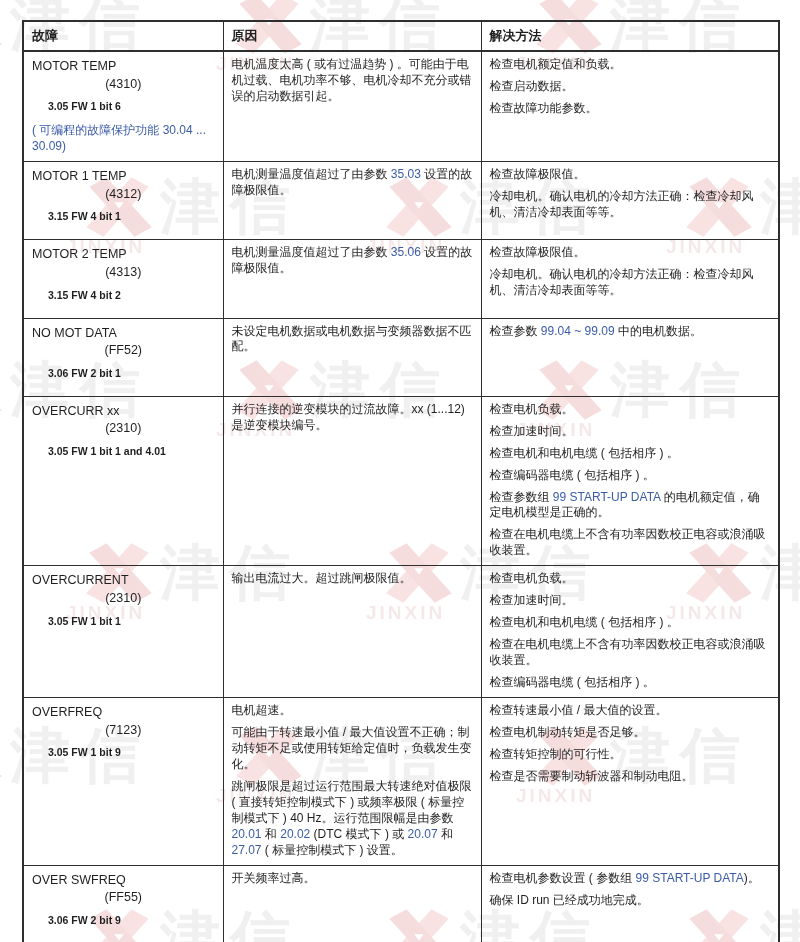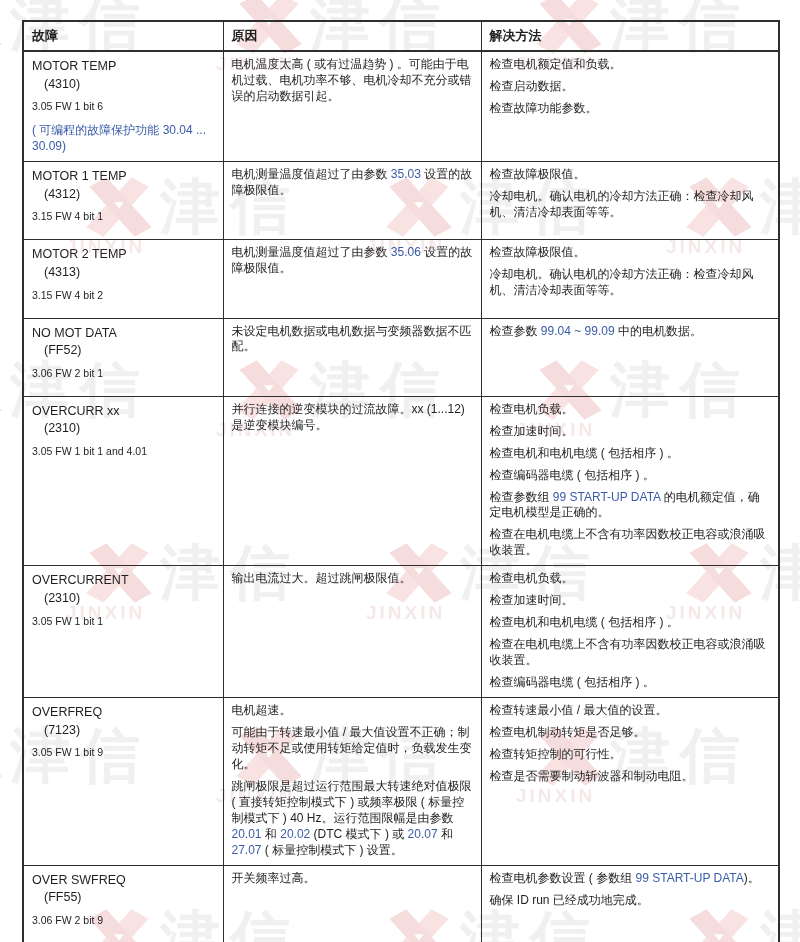--- a/index.html
+++ b/index.html
@@ -47,22 +47,22 @@
     padding:5px 8px 6px 8px;
   }
   th{
     font-size:13px;font-weight:bold;padding:5px 8px;
     border-bottom:2px solid var(--border);
   }
   td{font-size:12px;line-height:1.33;}
   .p{margin:0 0 6px 0;}
   .p:last-child{margin-bottom:0;}
   .f-name{font-size:12.5px;margin:1px 0 1px 0;}
-  .f-code{font-size:12.5px;margin:0 0 8px 12px;}
-  .f-fw{font-size:10.5px;margin:0 0 9px 0;}
+  .f-code{font-size:12.5px;margin:0 0 8px 0;text-align:center;}
+  .f-fw{font-size:10.5px;margin:0 0 9px 16px;font-weight:bold;}
   .f-note{color:var(--link);}
   .link{color:var(--link);cursor:pointer;}
 </style>
 </head>
 <body>
 
 <div class="wm-layer">
     <div class="wm" style="left: -70px; top: -15px;">
       <span class="wm-x">
         <svg viewBox="0 0 100 100">

